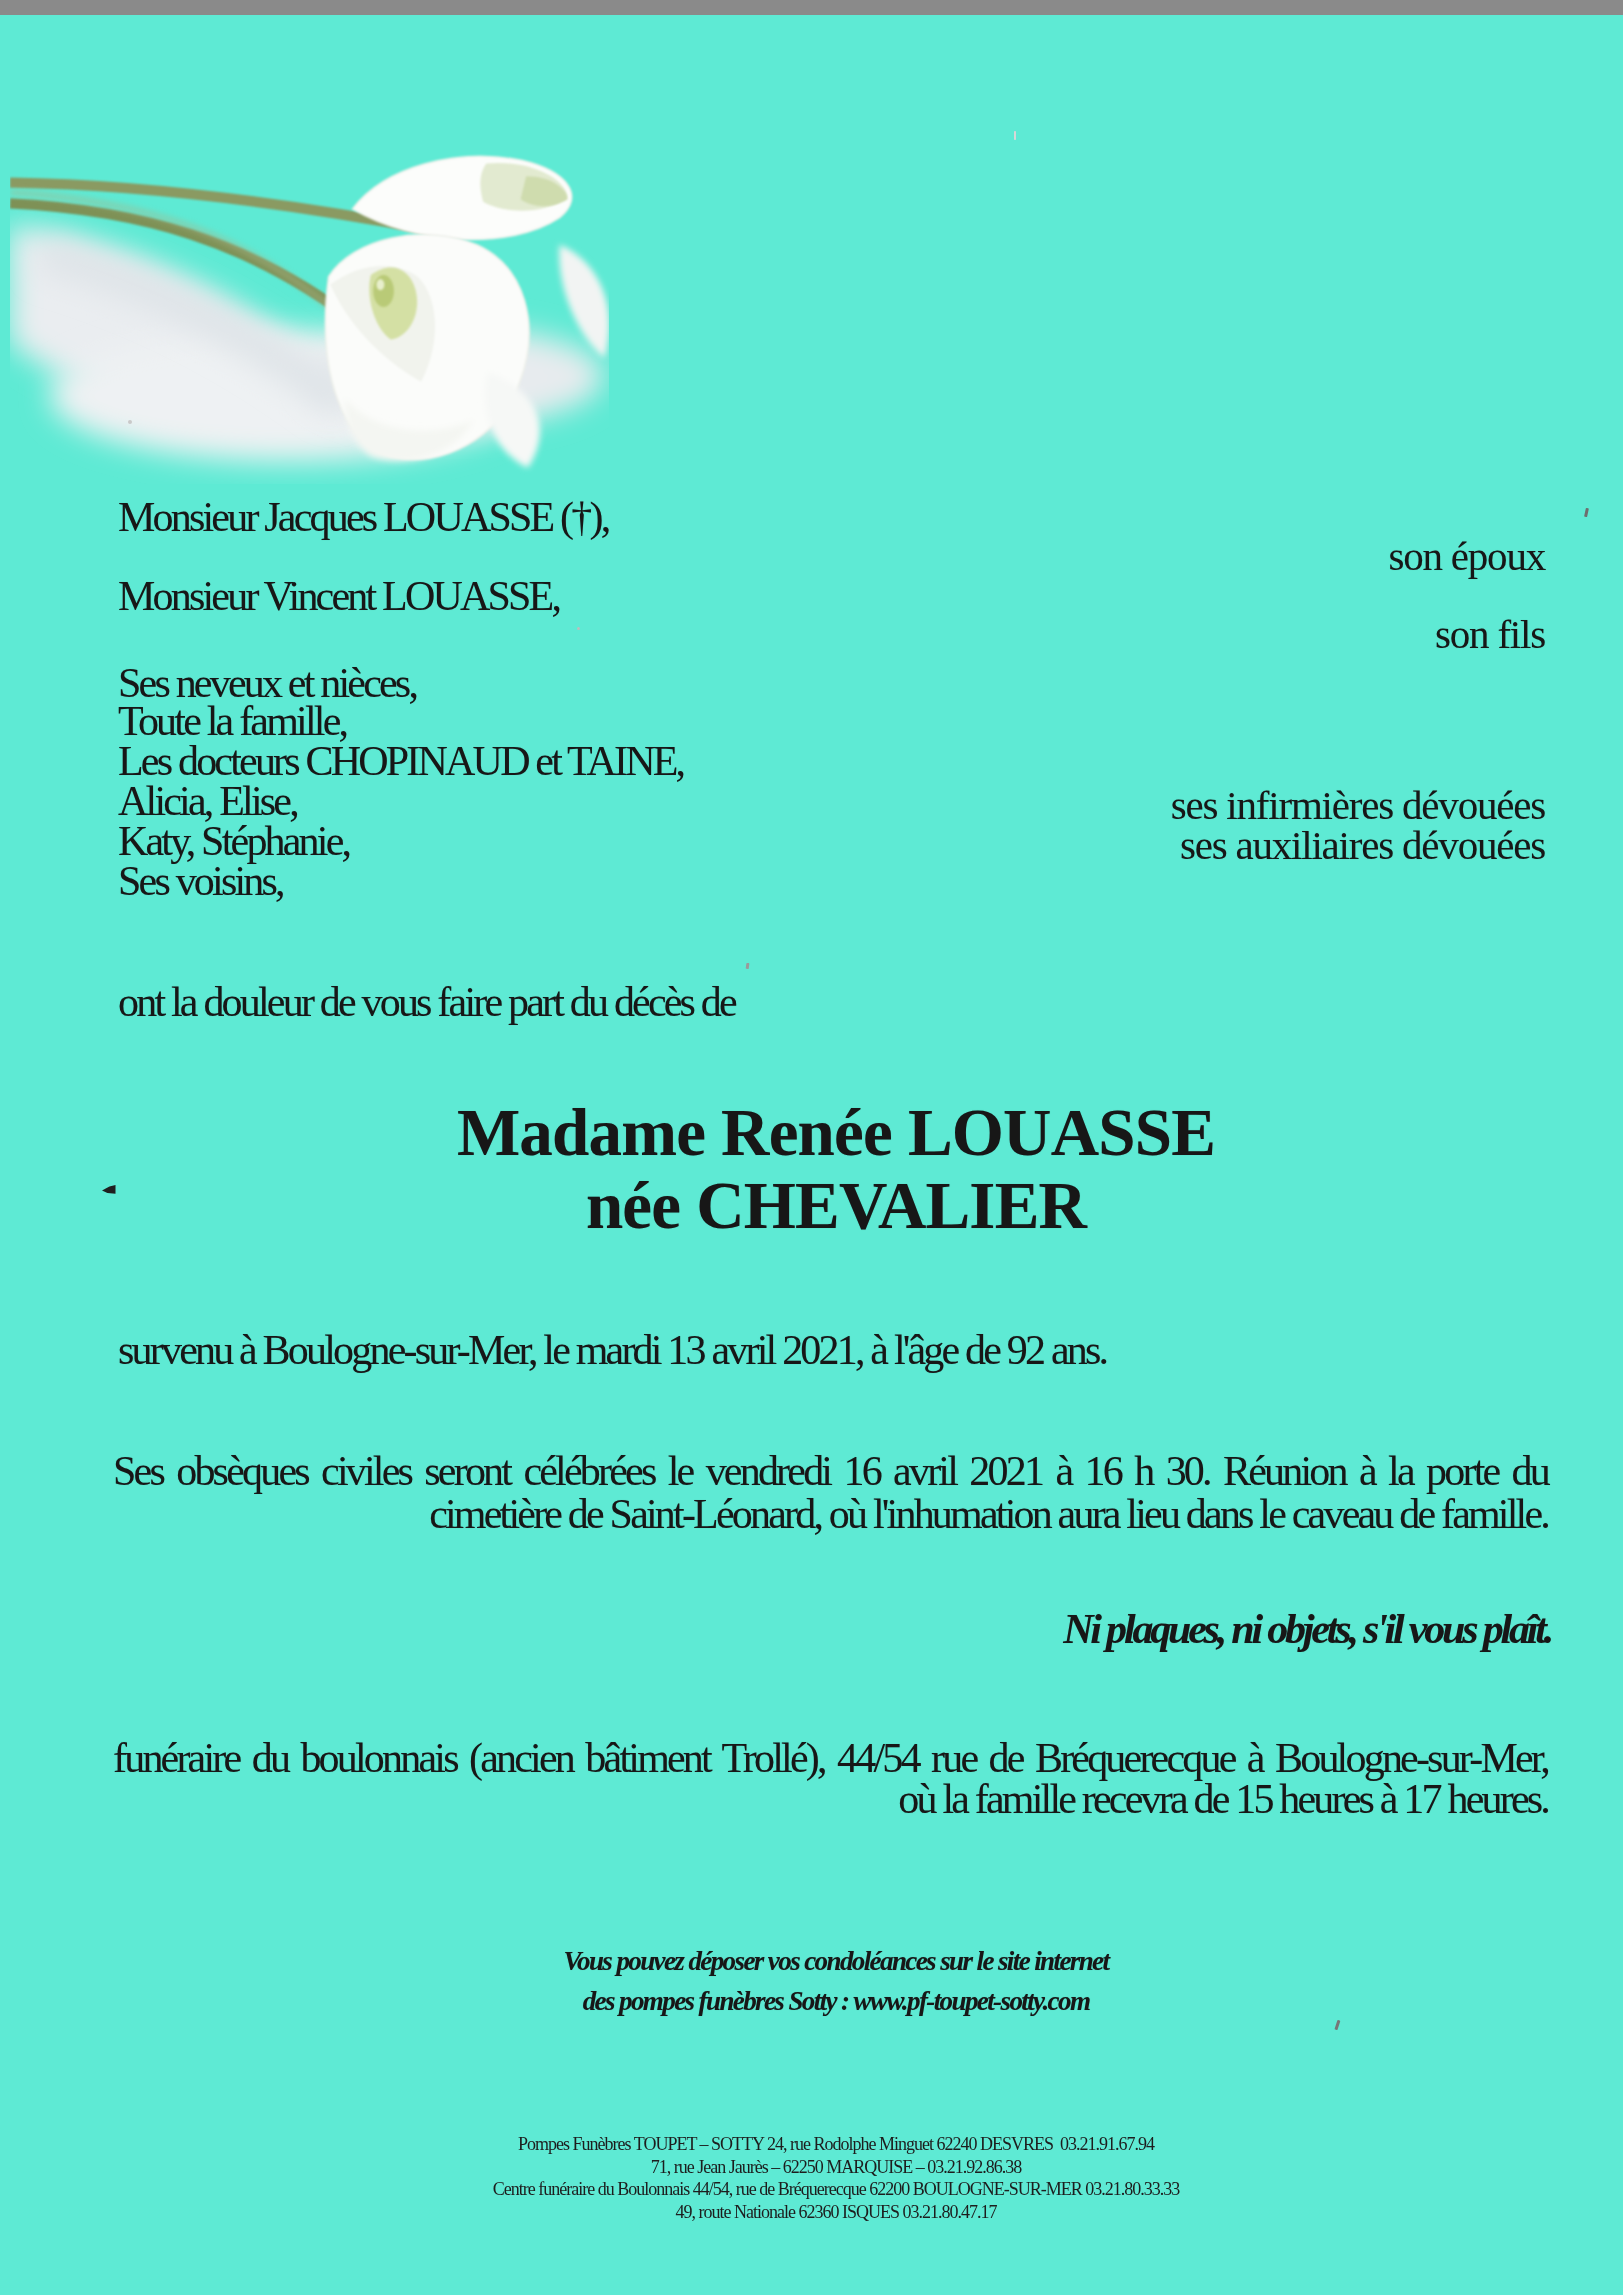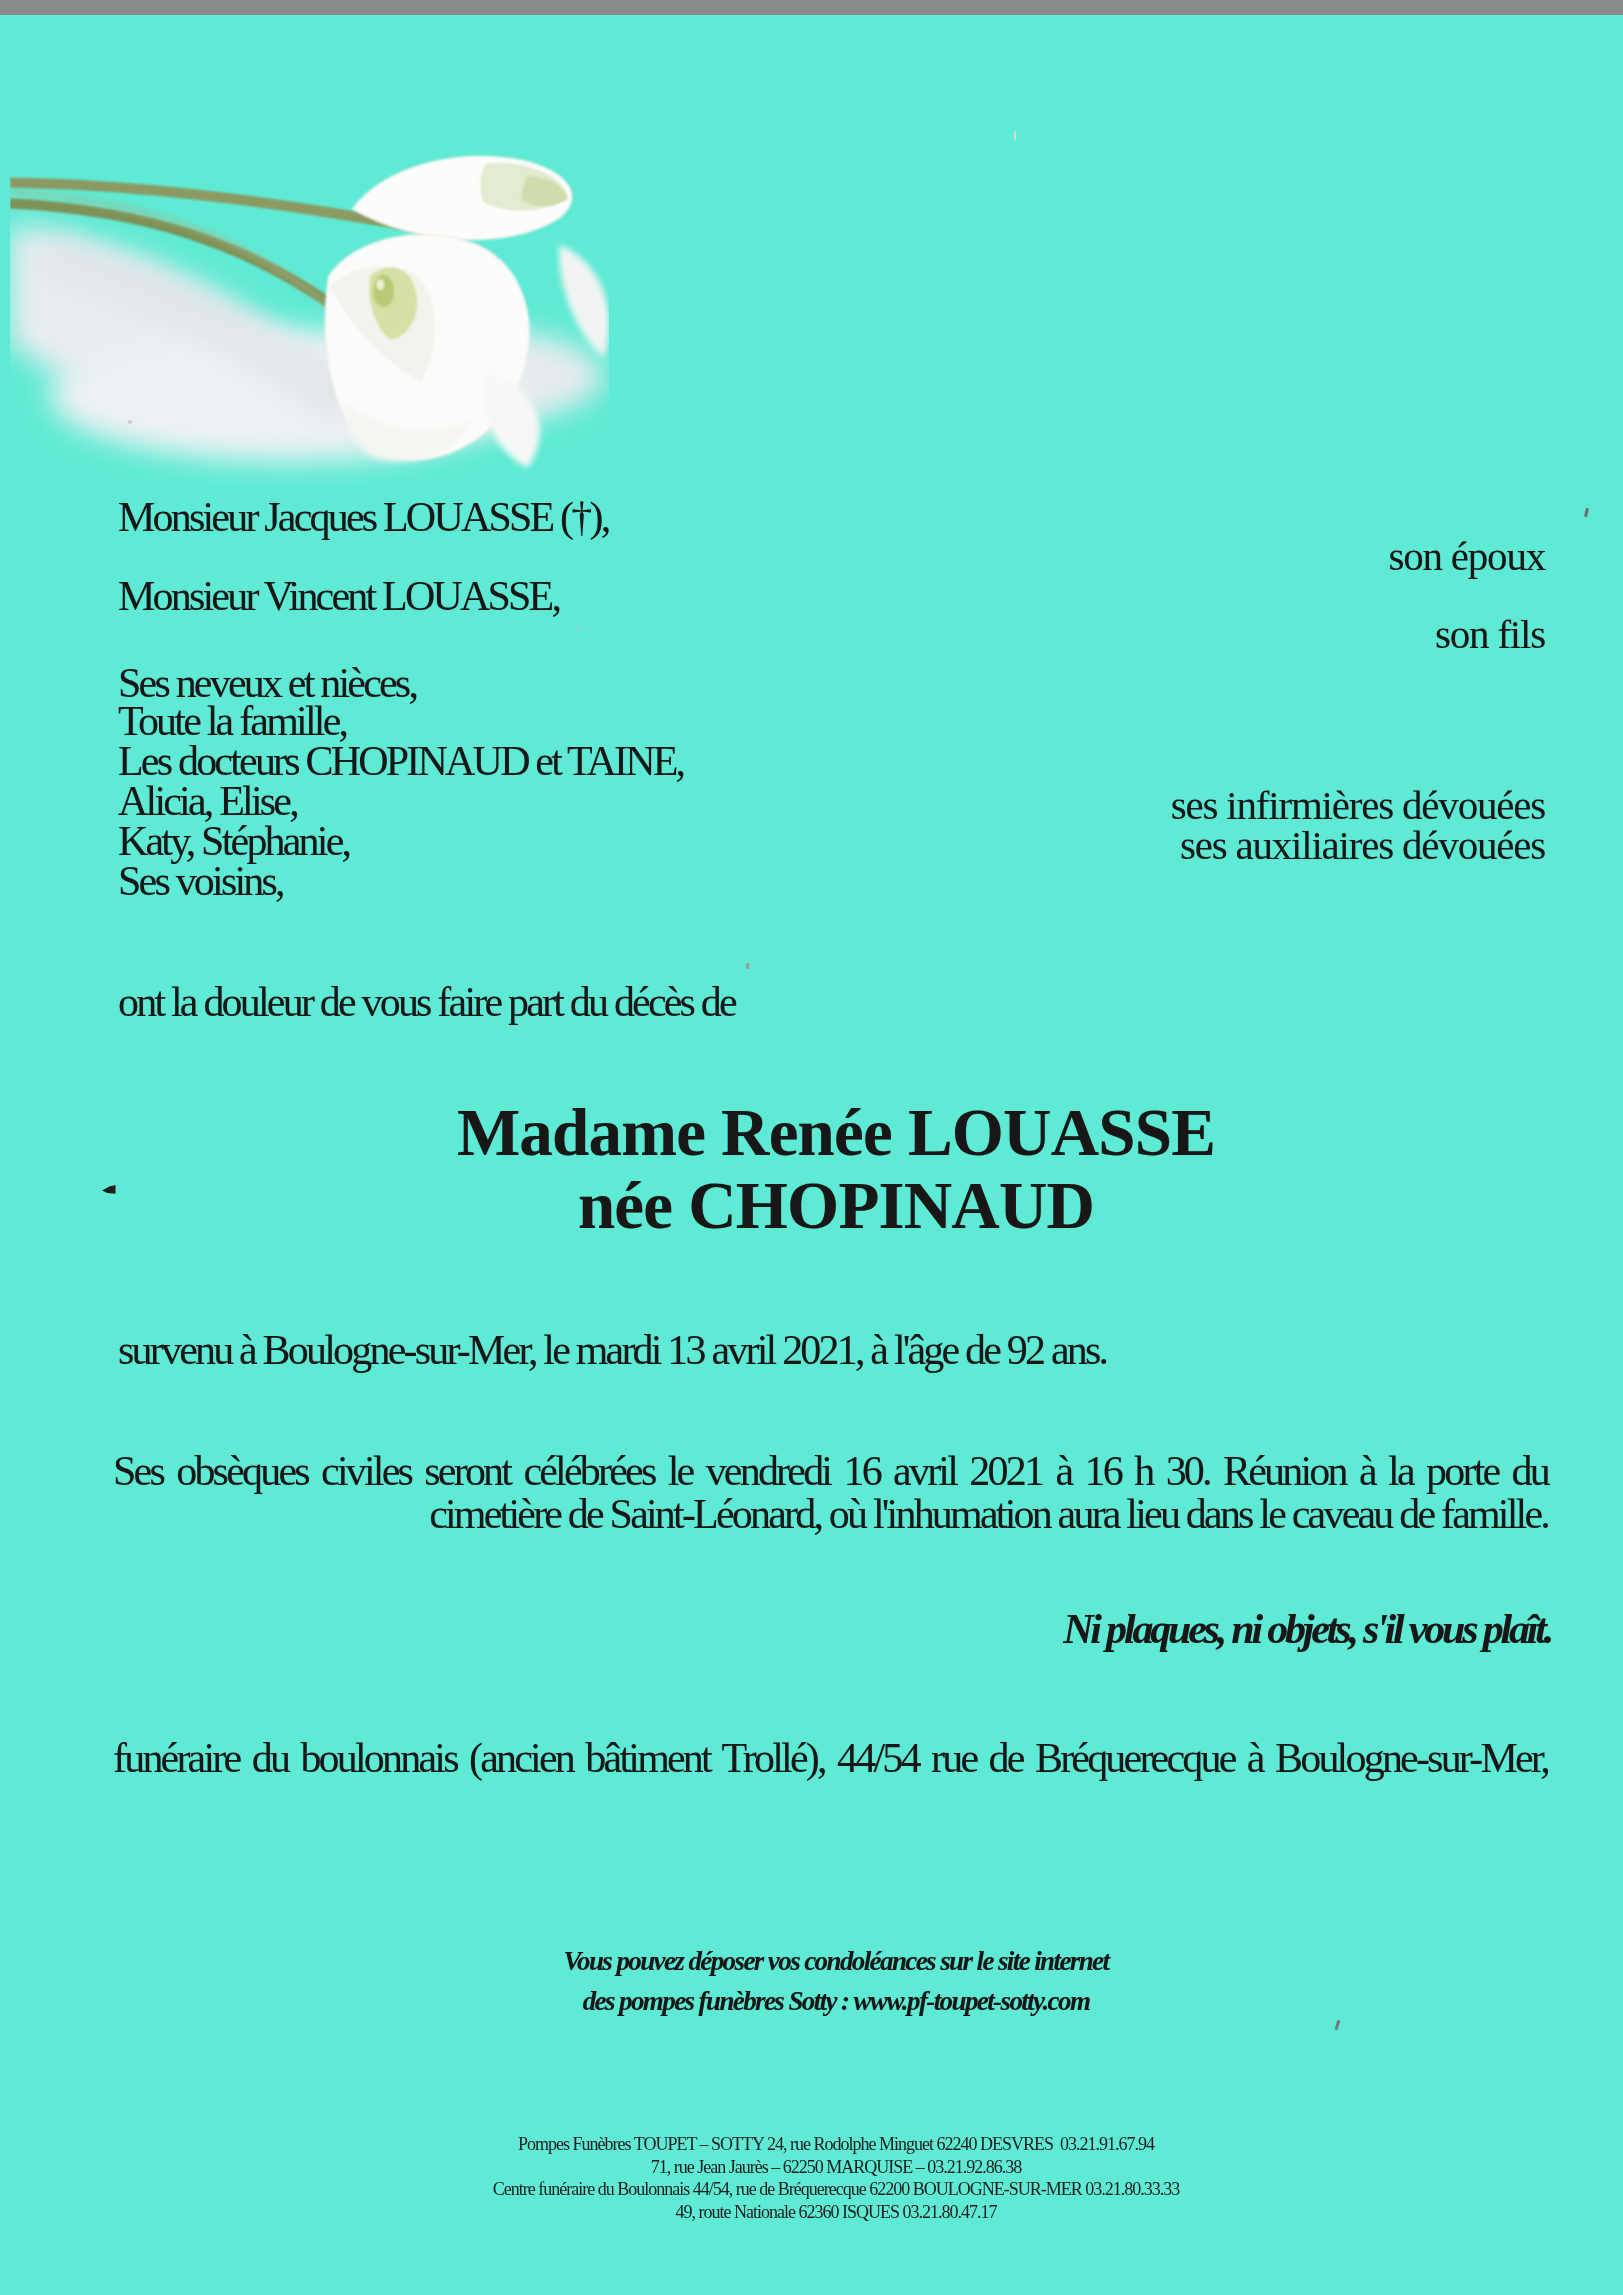--- a/index.html
+++ b/index.html
@@ -151,34 +151,35 @@
 
   <div class="tline attr" style="top:521px">son époux</div>
   <div class="tline attr" style="top:599px">son fils</div>
   <div class="tline attr" style="top:770px">ses infirmières dévouées</div>
   <div class="tline attr" style="top:810px">ses auxiliaires dévouées</div>
 
   <div class="tline left-col" style="top:966px">ont la douleur de vous faire part du décès de</div>
 
   <div class="title-block">
     <div>Madame Renée LOUASSE</div>
-    <div>née CHOPINAUD</div>
+    <div>née CHEVALIER</div>
   </div>
 
   <div class="tline left-col" style="top:1314px">survenu à Boulogne-sur-Mer, le mardi 13 avril 2021, à l'âge de 92 ans.</div>
 
   <div class="para p-funeral">
     <div class="jl">Ses obsèques civiles seront célébrées le vendredi 16 avril 2021 à 16 h 30. Réunion à la porte du</div>
     <div class="ll">cimetière de Saint-Léonard, où l'inhumation aura lieu dans le caveau de famille.</div>
   </div>
 
   <div class="request">Ni plaques, ni objets, s'il vous plaît.</div>
 
   <div class="para p-repose">
     <div class="jl">funéraire du boulonnais (ancien bâtiment Trollé), 44/54 rue de Bréquerecque à Boulogne-sur-Mer,</div>
+    <div class="ll">où la famille recevra de 15 heures à 17 heures.</div>
   </div>
 
   <div class="condolences">
     <div>Vous pouvez déposer vos condoléances sur le site internet</div>
     <div>des pompes funèbres Sotty : www.pf-toupet-sotty.com</div>
   </div>
 
   <div class="footer">
     <div>Pompes Funèbres TOUPET – SOTTY 24, rue Rodolphe Minguet 62240 DESVRES&nbsp; 03.21.91.67.94</div>
     <div>71, rue Jean Jaurès – 62250 MARQUISE – 03.21.92.86.38</div>

